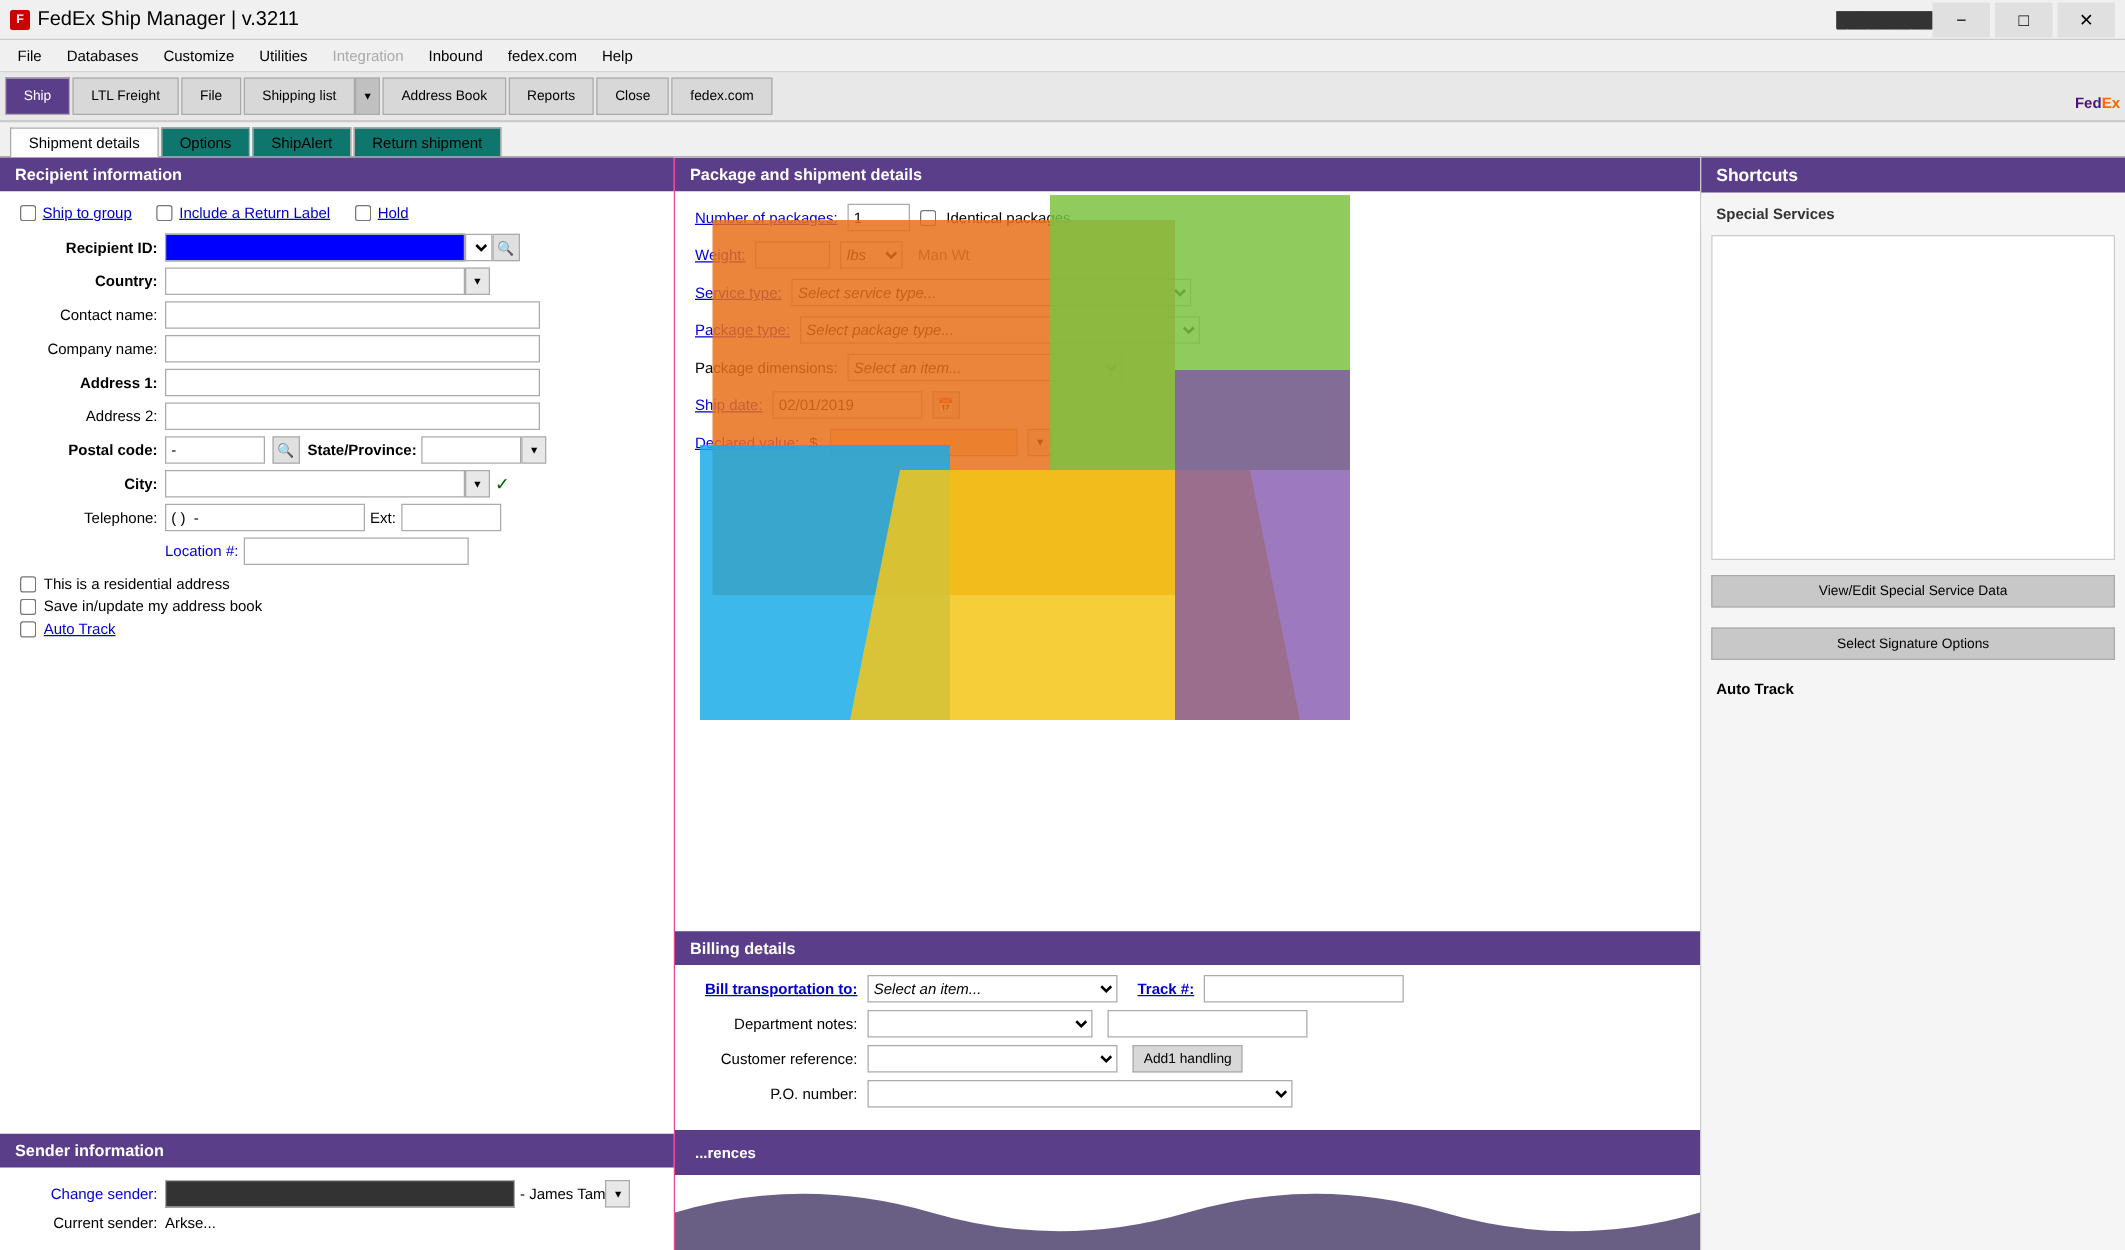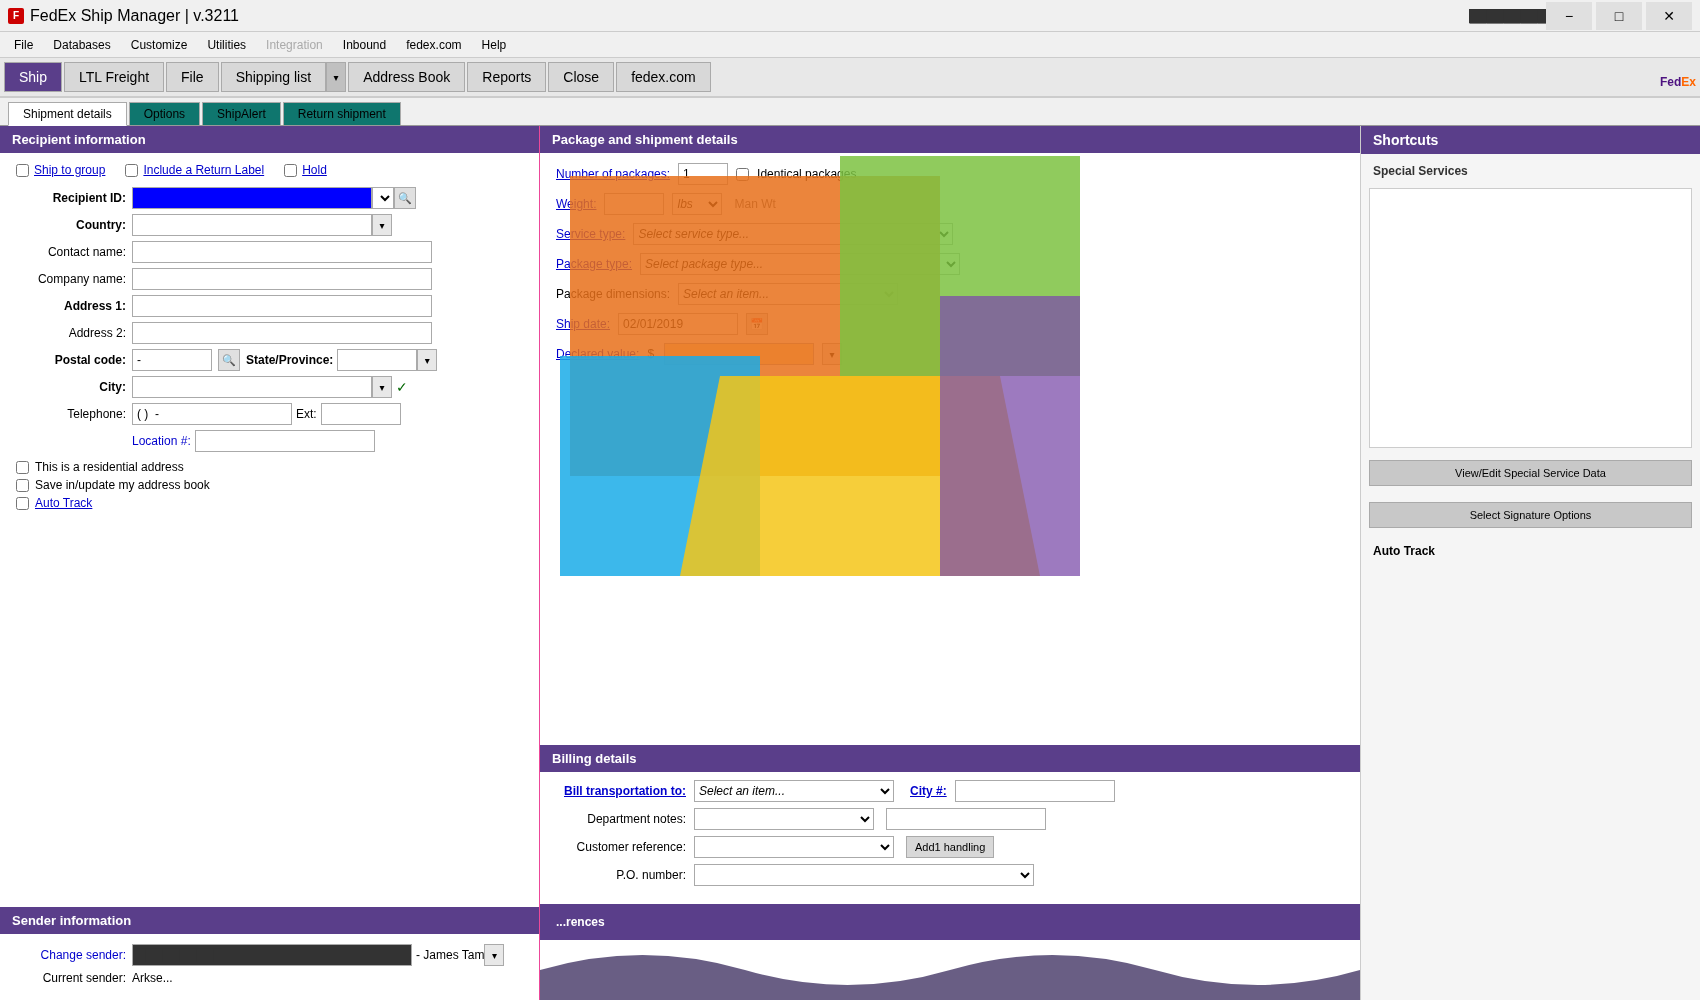--- a/index.html
+++ b/index.html
@@ -39,21 +39,21 @@
       align-items: center;
       padding: 0 4px;
       border-bottom: 2px solid #ccc;
       gap: 2px;
     }
     .toolbar-btn {
       padding: 5px 14px;
       background: #d8d8d8;
       border: 1px solid #aaa;
       cursor: pointer;
-      font-size: 14px;
+      font-size: 11px;
       height: 30px;
       display: flex;
       align-items: center;
     }
     .toolbar-btn.active { background: #5a3e8a; color: white; }
     .toolbar-logo { margin-left: auto; font-size: 28px; font-weight: bold; }
     .fedex-purple { color: #4d1280; }
     .fedex-orange { color: #ff6600; }
 
     
@@ -475,21 +475,21 @@
     </div>
 
     <div style="position:absolute;bottom:100px;left:0;right:0;">
       <div class="section-header">Billing details</div>
       <div style="background:white;padding:8px 0;">
         <div class="billing-row">
           <span class="billing-label link">Bill transportation to:</span>
           <select class="select-input" style="width:200px;">
             <option>Select an item...</option>
           </select>
-          <span style="color:#0000cc;text-decoration:underline;cursor:pointer;margin-left:8px;font-weight:bold;">City #:</span>
+          <span style="color:#0000cc;text-decoration:underline;cursor:pointer;margin-left:8px;font-weight:bold;">Track #:</span>
           <input type="text" class="form-input" style="width: 160px;">
         </div>
         <div class="billing-row">
           <span class="billing-label">Department notes:</span>
           <select class="select-input" style="width:180px;">
             <option></option>
           </select>
           <input type="text" class="form-input" style="width: 160px; margin-left: 4px;">
         </div>
         <div class="billing-row">

